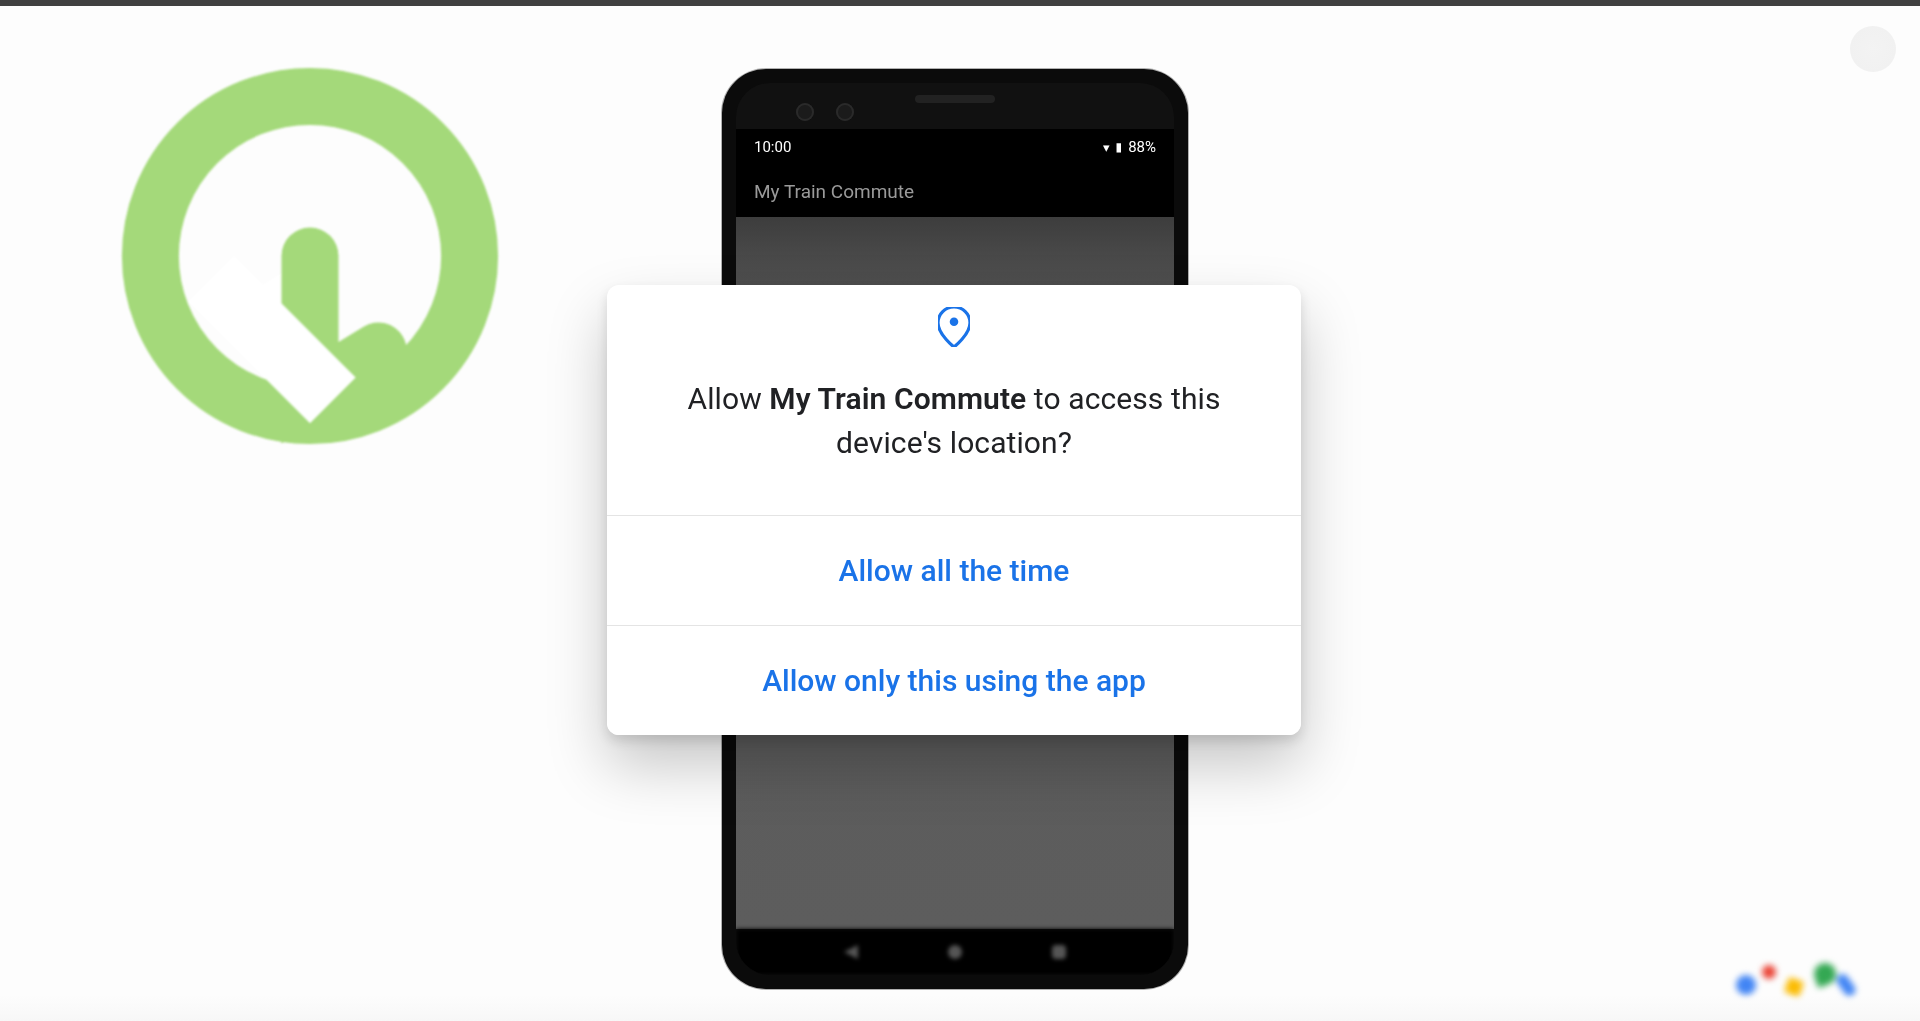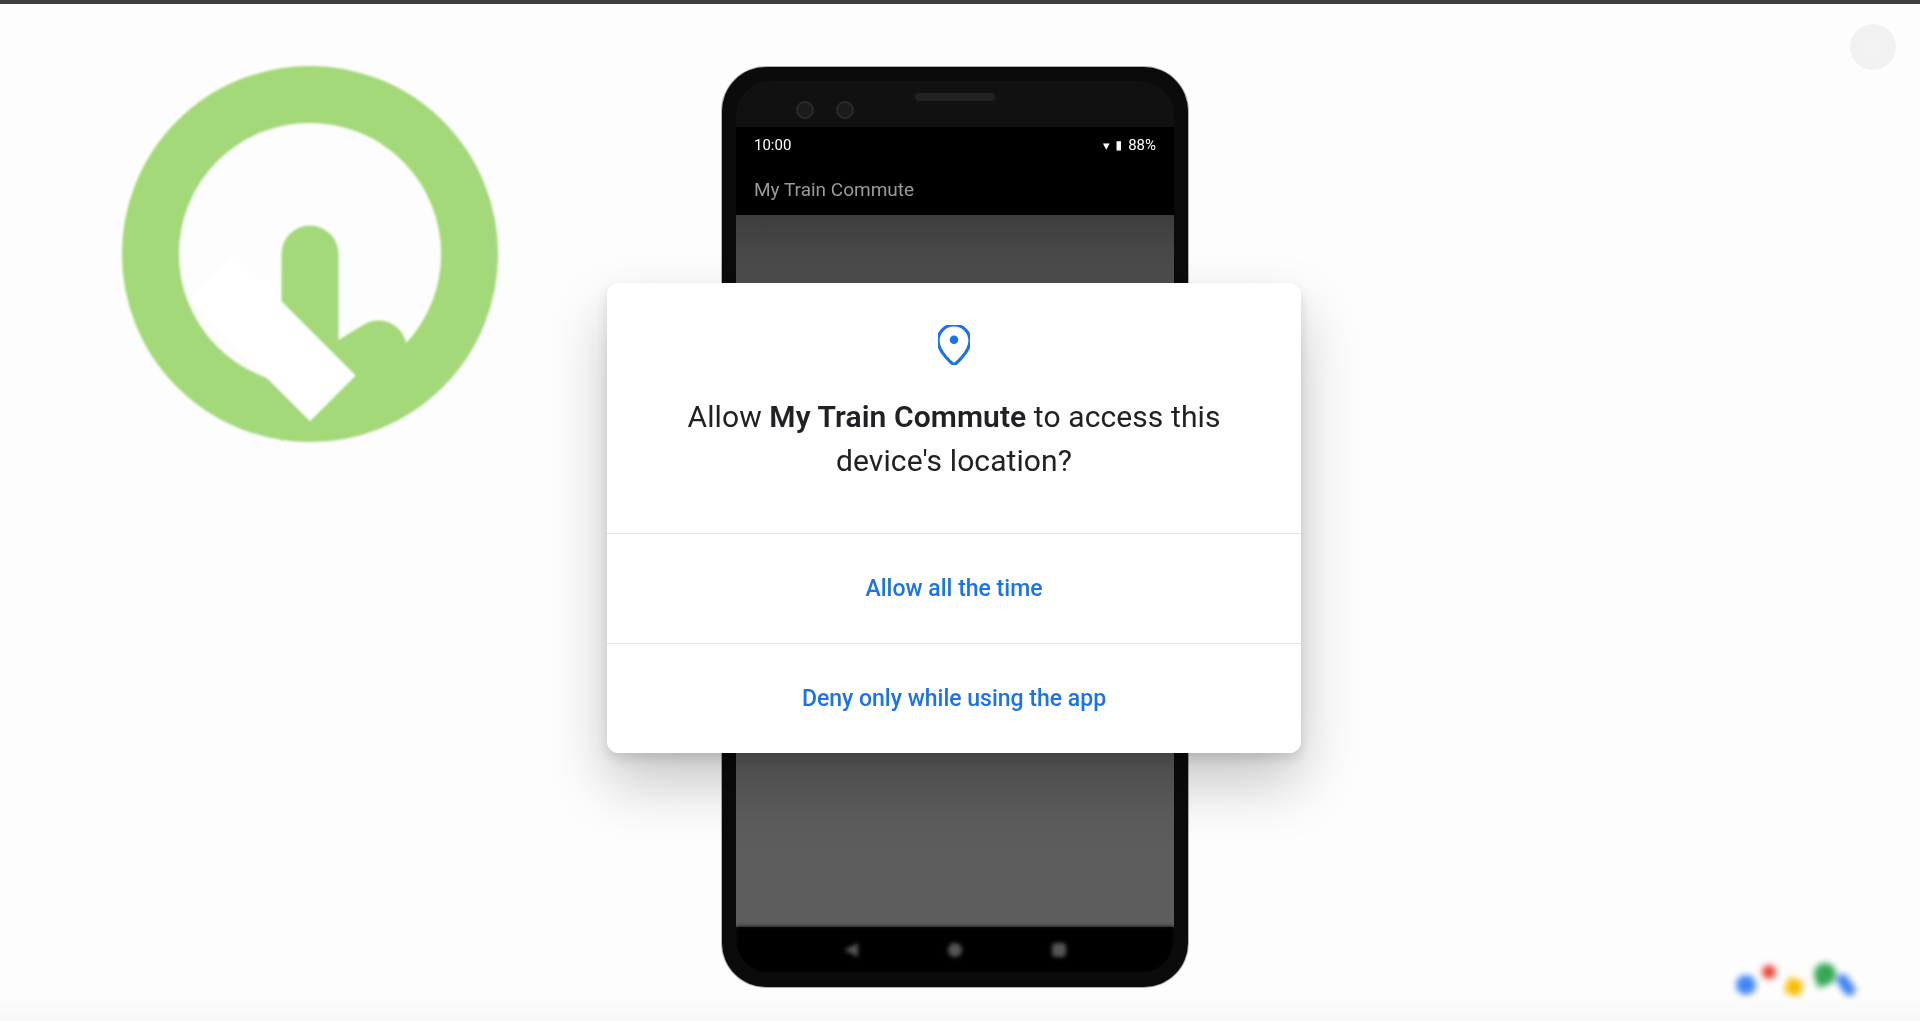--- a/index.html
+++ b/index.html
@@ -8,21 +8,21 @@
     font-family: Roboto, "Helvetica Neue", Arial, sans-serif;
     background: #f5f5f5;
     overflow: hidden;
   }
 
   .stage {
     position: relative;
     width: 1920px;
     height: 1021px;
     background: #fdfdfd;
-    border-top: 4px solid #404040;
+    border-top: 6px solid #404040;
   }
 
   
   .watermark {
     position: absolute;
     top: 20px; right: 24px;
     width: 46px; height: 46px;
     border-radius: 50%;
     background: radial-gradient(circle at 50% 50%, #f3f3f3 0%, #f1f1f1 70%, rgba(255,255,255,0) 100%);
   }
@@ -100,36 +100,36 @@
     position:absolute;
     left:607px; top:279px;
     width:694px;
     background:#fff;
     border-radius:12px;
     box-shadow: 0 30px 60px rgba(0,0,0,0.22), 0 6px 12px rgba(0,0,0,0.12);
     overflow:hidden;
     display:flex; flex-direction:column;
   }
   .dialog-head {
-    padding: 42px 56px 50px;
+    padding: 22px 56px 50px;
     text-align:center;
   }
   .loc-icon { display:flex; justify-content:center; margin-bottom:30px; }
   .dialog-title {
     font-size:30px; line-height:44px; color:#202124; font-weight:400;
     letter-spacing:0.1px;
   }
   .dialog-title b { font-weight:600; }
 
   .dialog-option {
     border-top:1px solid #e4e4e4;
     height:110px;
     display:flex; align-items:center; justify-content:center;
     color:#1a73e8;
-    font-size:23px;
+    font-size:30px;
     font-weight:500;
     cursor:pointer;
     background:#fff;
   }
 
   
   .shapes {
     position:absolute; right:44px; bottom:6px;
     width:160px; height:60px;
     filter: blur(3px);
@@ -201,21 +201,21 @@
       </div>
       <div class="dialog-title">
         <span>Allow </span><b>My Train Commute</b><span> to access this device's location?</span>
       </div>
     </div>
 
     <div class="dialog-option">
       <span>Allow all the time</span>
     </div>
     <div class="dialog-option">
-      <span>Deny only while using the app</span>
+      <span>Allow only this using the app</span>
     </div>
   </div>
 
   <div class="shapes">
     <div class="sh blue"></div>
     <div class="sh red"></div>
     <div class="sh yell"></div>
     <div class="sh green"></div>
     <div class="sh blue2"></div>
   </div>

